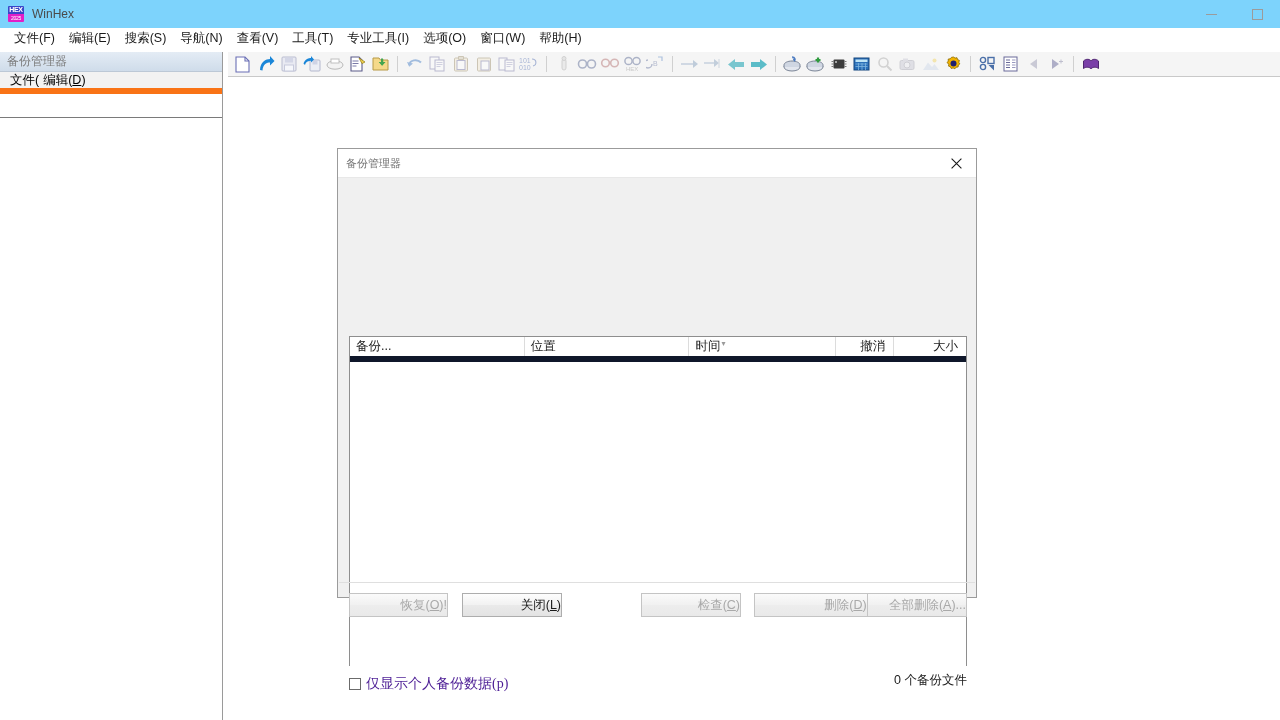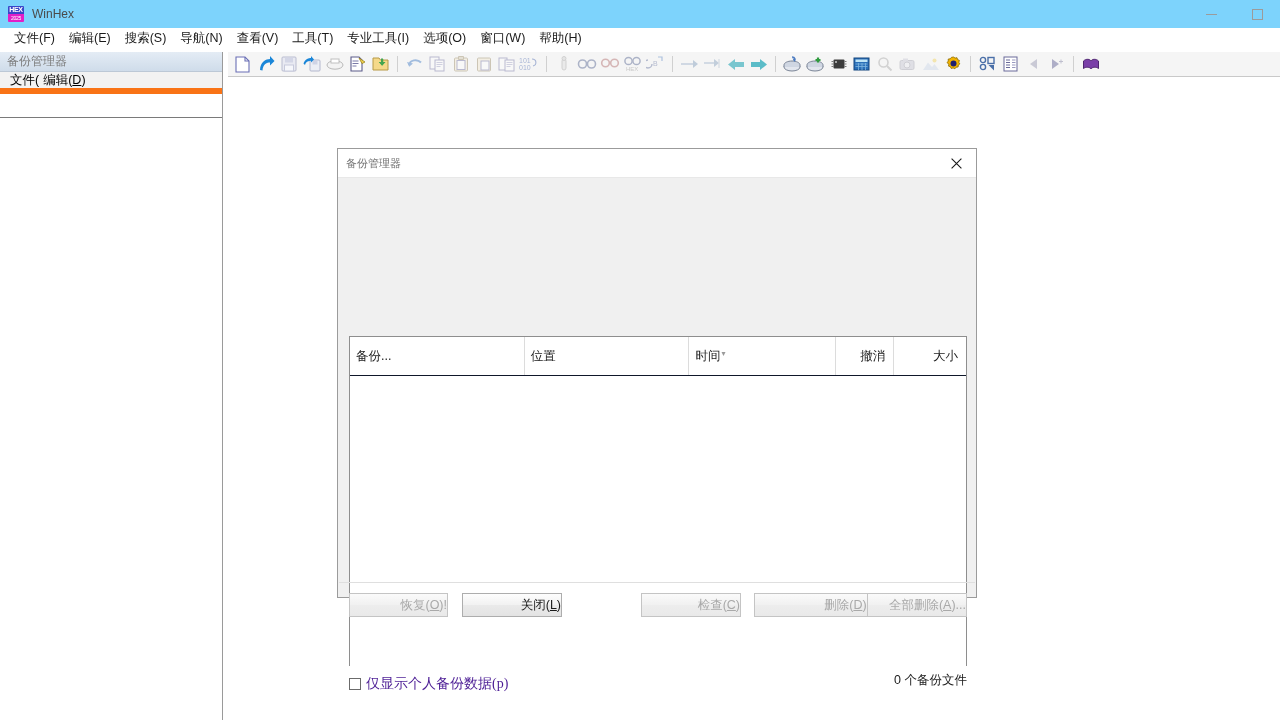--- a/index.html
+++ b/index.html
@@ -181,23 +181,23 @@
 
   
   #listview {
     position: absolute; left: 11px; top: 158px;
     width: 618px; height: 330px;
     background: #ffffff;
     border: 1px solid #8e8e8e;
   }
   #list-header {
     display: flex;
-    height: 39px;
-    background: #ffffff;
-    border-bottom: 1px solid #0f172a;
+    height: 25px;
+    background: #ffffff;
+    border-bottom: 6px solid #0f172a;
   }
   .lh-cell {
     position: relative;
     font-size: 12.5px; color: #1a1a1a;
     display: flex; align-items: center;
     padding-left: 6px;
     border-right: 1px solid #dcdcdc;
     overflow: hidden; white-space: nowrap;
     font-family: "Liberation Sans", "DejaVu Sans", sans-serif;
   }

